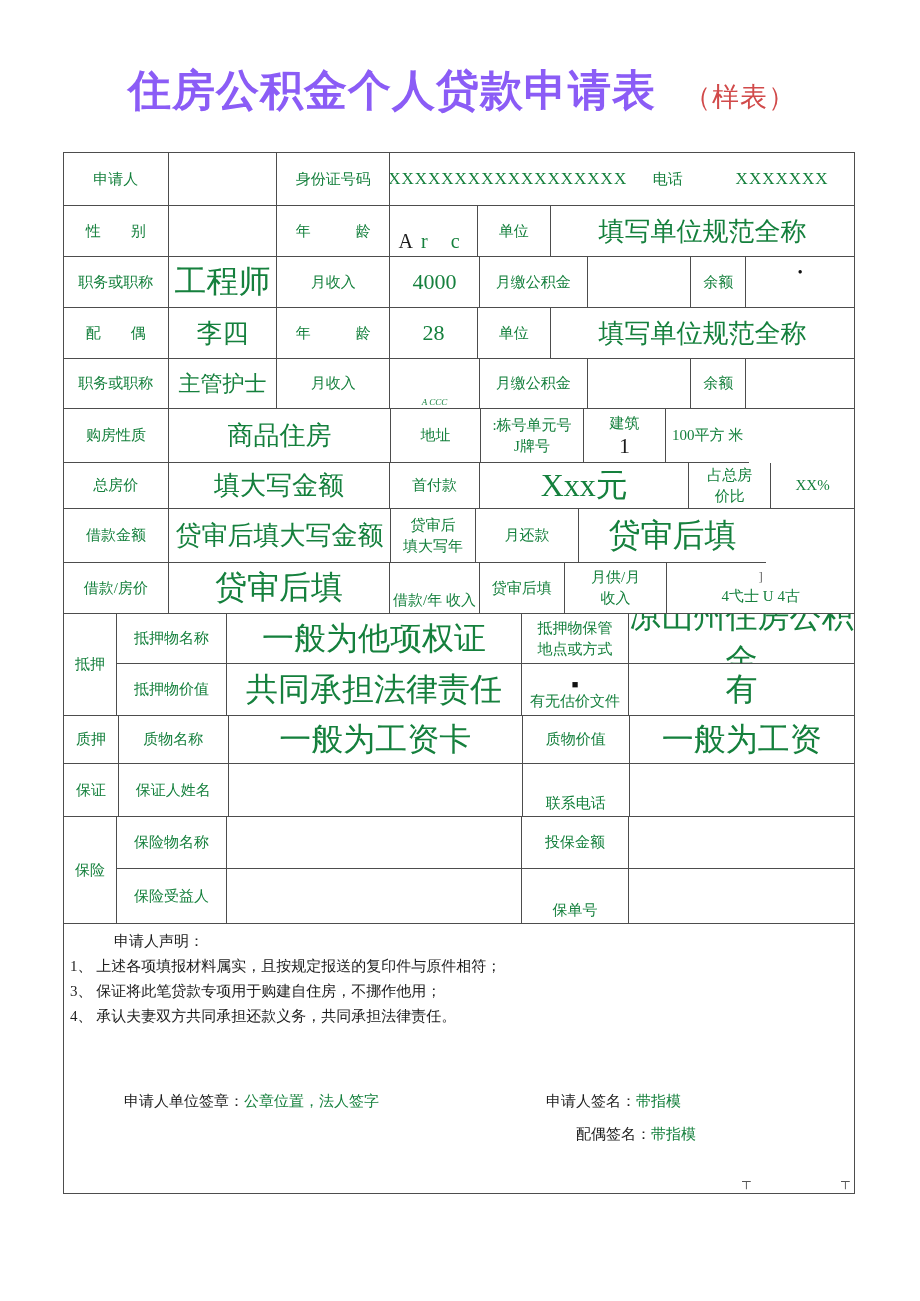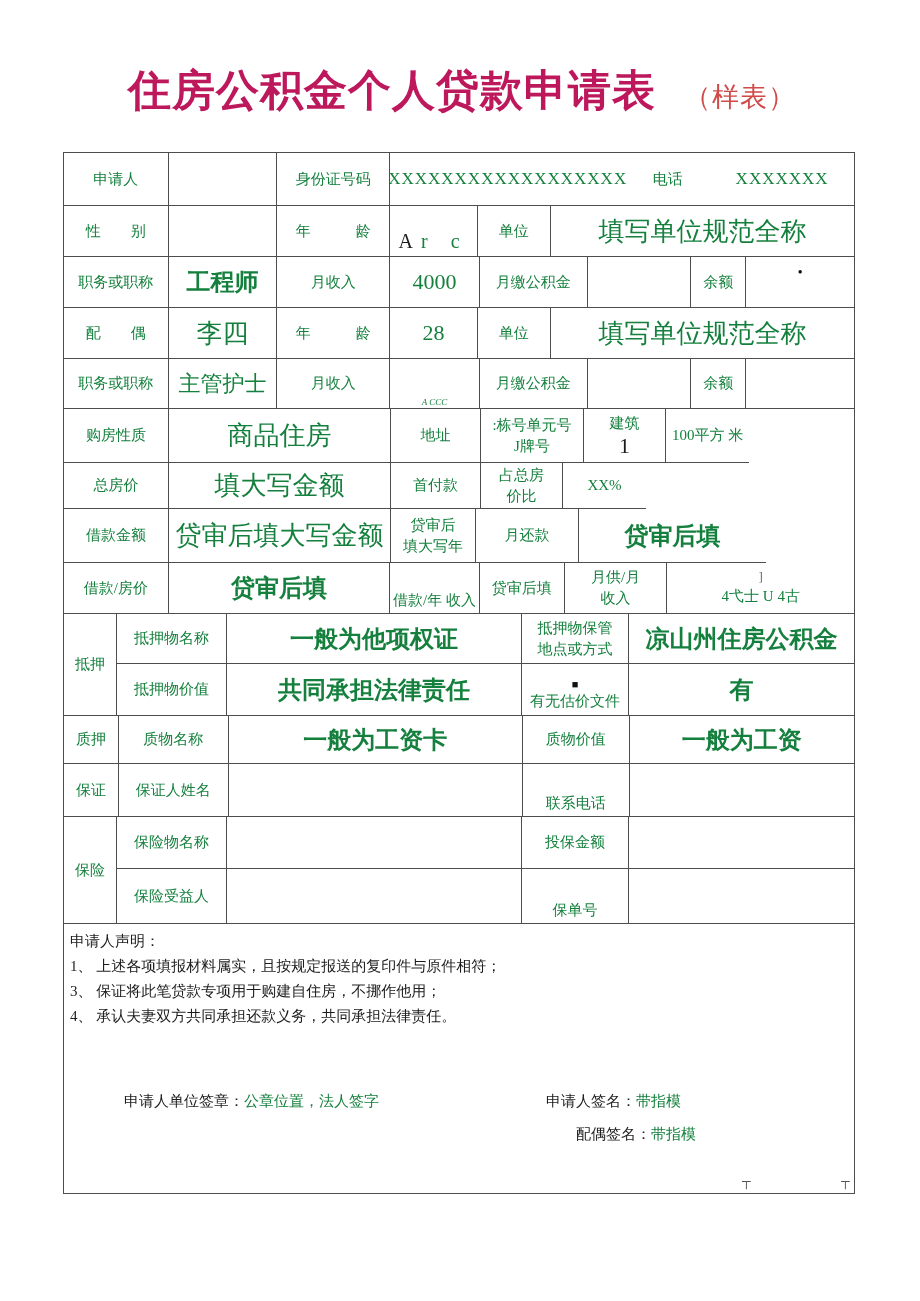--- a/index.html
+++ b/index.html
@@ -3,54 +3,54 @@
 <meta charset="utf-8">
 <style>
   html,body{margin:0;padding:0;}
   body{
     width:920px;height:1301px;background:#ffffff;position:relative;
     font-family:"Liberation Serif","DejaVu Serif",serif;color:#1c1c1c;
     overflow:hidden;
   }
   
   .title-wrap{position:absolute;left:128px;top:62px;display:flex;align-items:flex-end;white-space:nowrap;}
-  .title-main{font-size:43px;font-weight:bold;letter-spacing:1px;color:#be185d;}
+  .title-main{font-size:43px;font-weight:bold;letter-spacing:1px;color:#8b5cf6;}
   .title-tag{font-size:27px;color:#d14a4a;margin-left:28px;margin-bottom:5px;letter-spacing:1px;}
   
   .table{
     position:absolute;left:63px;top:152px;width:792px;
     border:1px solid #4d4d4d;box-sizing:border-box;background:#fff;
   }
   .tr{display:flex;width:100%;box-sizing:border-box;}
   .td{
     box-sizing:border-box;border-right:1px solid #4d4d4d;border-bottom:1px solid #4d4d4d;
     display:flex;align-items:center;justify-content:center;text-align:center;
     overflow:hidden;position:relative;
   }
   .tr > .td:last-child, .stack .tr > .td:last-child{border-right:none;}
   .tr:last-child > .td{}
   .stack{display:flex;flex-direction:column;box-sizing:border-box;}
   .gcell{writing-mode:horizontal-tb;}
   .col{flex-direction:column;}
   .bottom{align-items:flex-end;padding-bottom:3px;}
   .label{font-size:15px;color:#15803d;}
-  .red{color:#15803d;}.fs26{font-size:26px;}.fs24{font-size:24px;font-weight:bold;}
+  .red{color:#15803d;}.fs26{font-size:26px;}.fs24{font-size:32px;}
   .fs22{font-size:22px;}.fs20{font-size:20px;}.fs17{font-size:17px;letter-spacing:1px;}
   .fs15{font-size:15px;}.fs13{font-size:13px;}
   .tiny-italic{font-size:9px;font-style:italic;}
   .line-sm{display:block;line-height:21px;}
   .dot{font-size:8px;color:#111;}
   .sq{font-size:11px;color:#111;line-height:14px;}
   .gray{color:#666;}
   .r1-composite{justify-content:flex-start;padding:0;}
   .r1-composite span{display:flex;align-items:center;justify-content:center;height:100%;}
   
   .decl{flex-direction:column;align-items:flex-start;justify-content:flex-start;
         text-align:left;padding:8px 6px;border-bottom:none;}
-  .decl-title{font-size:15px;}
+  .decl-title{font-size:15px;margin-left:44px;}
   .decl-item{font-size:15px;margin-top:6px;}
   .sig{position:absolute;font-size:15px;white-space:nowrap;}
   .tick{position:absolute;color:#555;font-size:12px;}
 </style>
 </head>
 <body>
 
 <div class="title-wrap">
   <span class="title-main">住房公积金个人贷款申请表</span>
   <span class="title-tag">（样表）</span>
@@ -126,20 +126,21 @@
       <span class="label line-sm">建筑</span>
       <span class="fs22" style="line-height:24px">1</span>
     </div>
     <div class="td red fs15" style="width:83px">100平方 米</div>
   </div>
 
   <div class="tr" style="height:46px">
     <div class="td label" style="width:105px">总房价</div>
     <div class="td red fs26" style="width:222px">填大写金额</div>
     <div class="td label" style="width:90px">首付款</div>
+    <div class="td red fs24" style="width:210px">Xxx元</div>
     <div class="td col label" style="width:82px">
       <span class="line-sm">占总房</span>
       <span class="line-sm">价比</span>
     </div>
     <div class="td red fs15" style="width:83px">XX%</div>
   </div>
 
   <div class="tr" style="height:54px">
     <div class="td label" style="width:105px">借款金额</div>
     <div class="td red fs26" style="width:222px">贷审后填大写金额</div>

